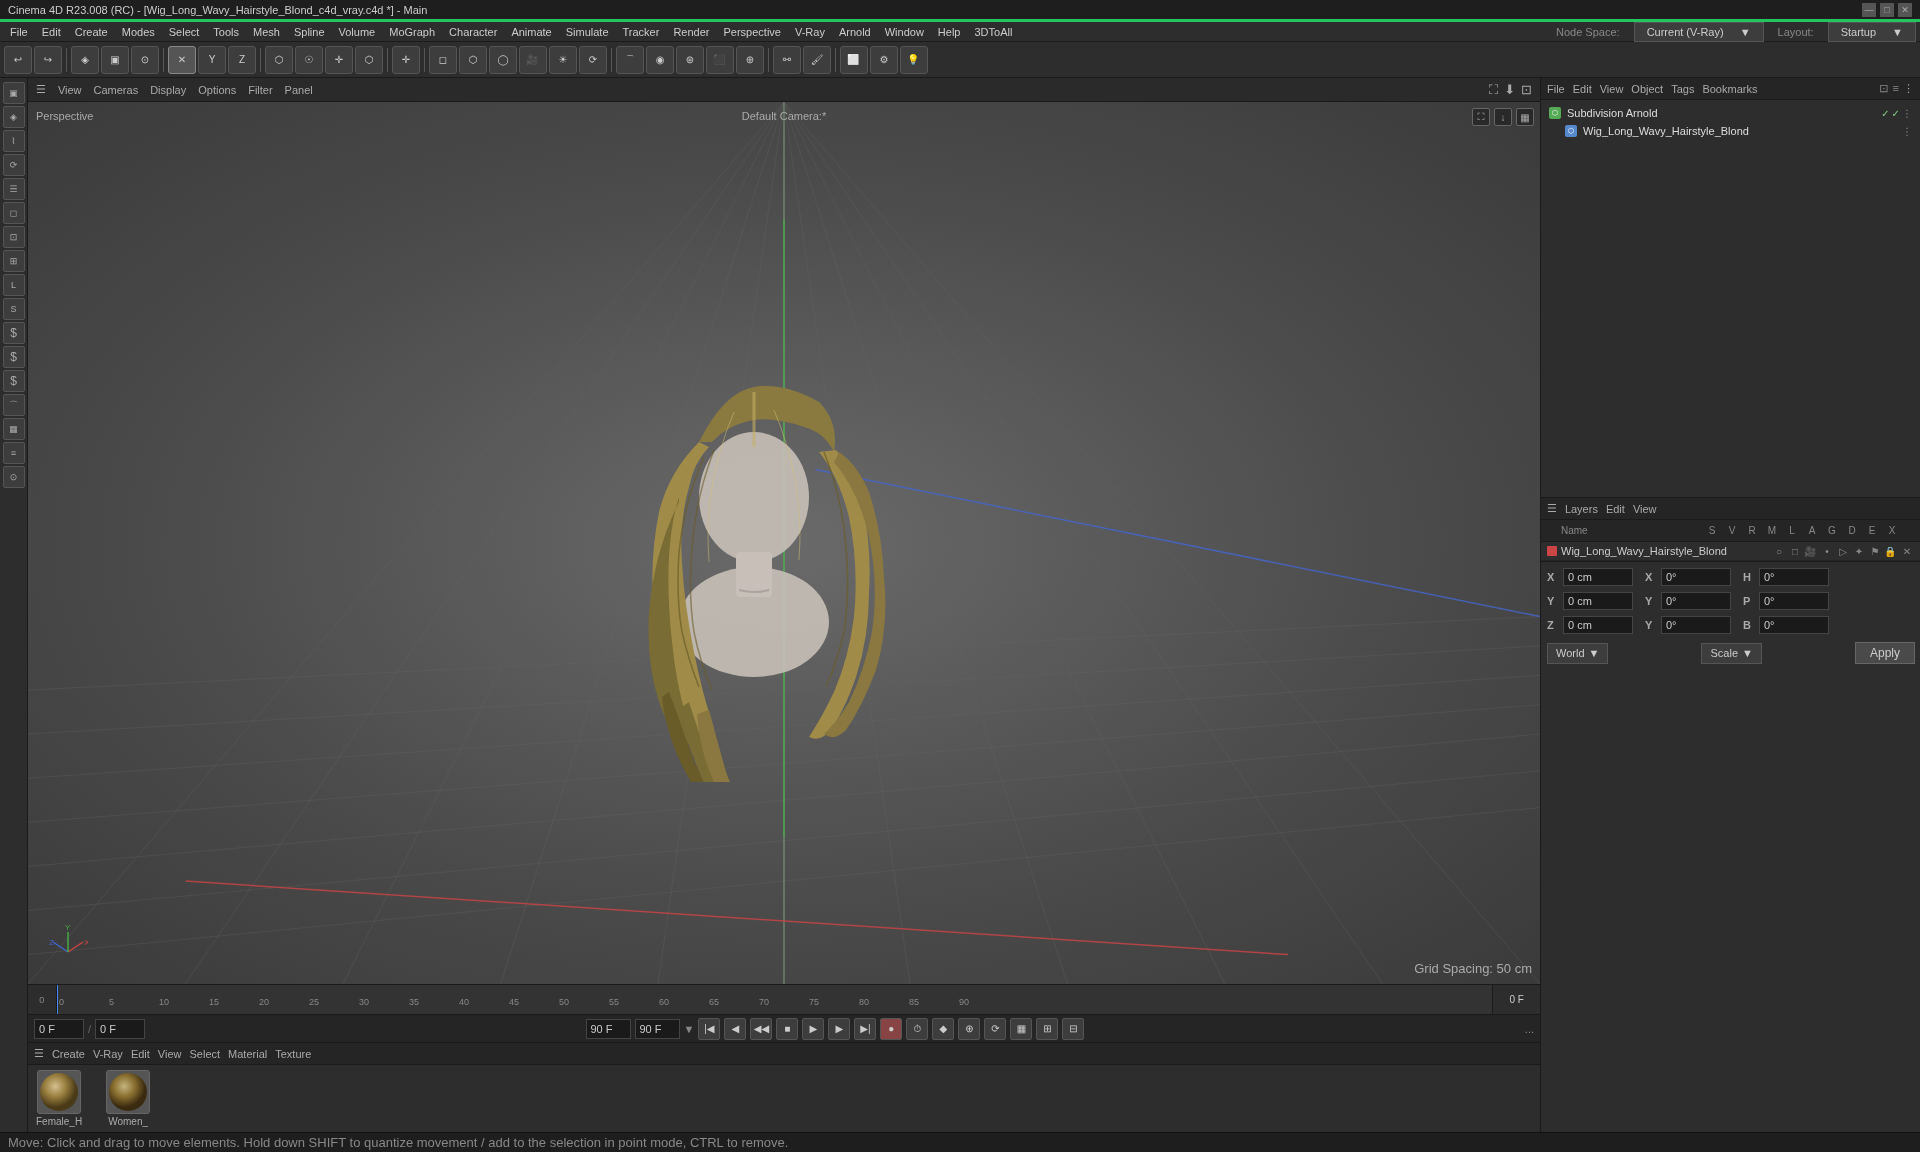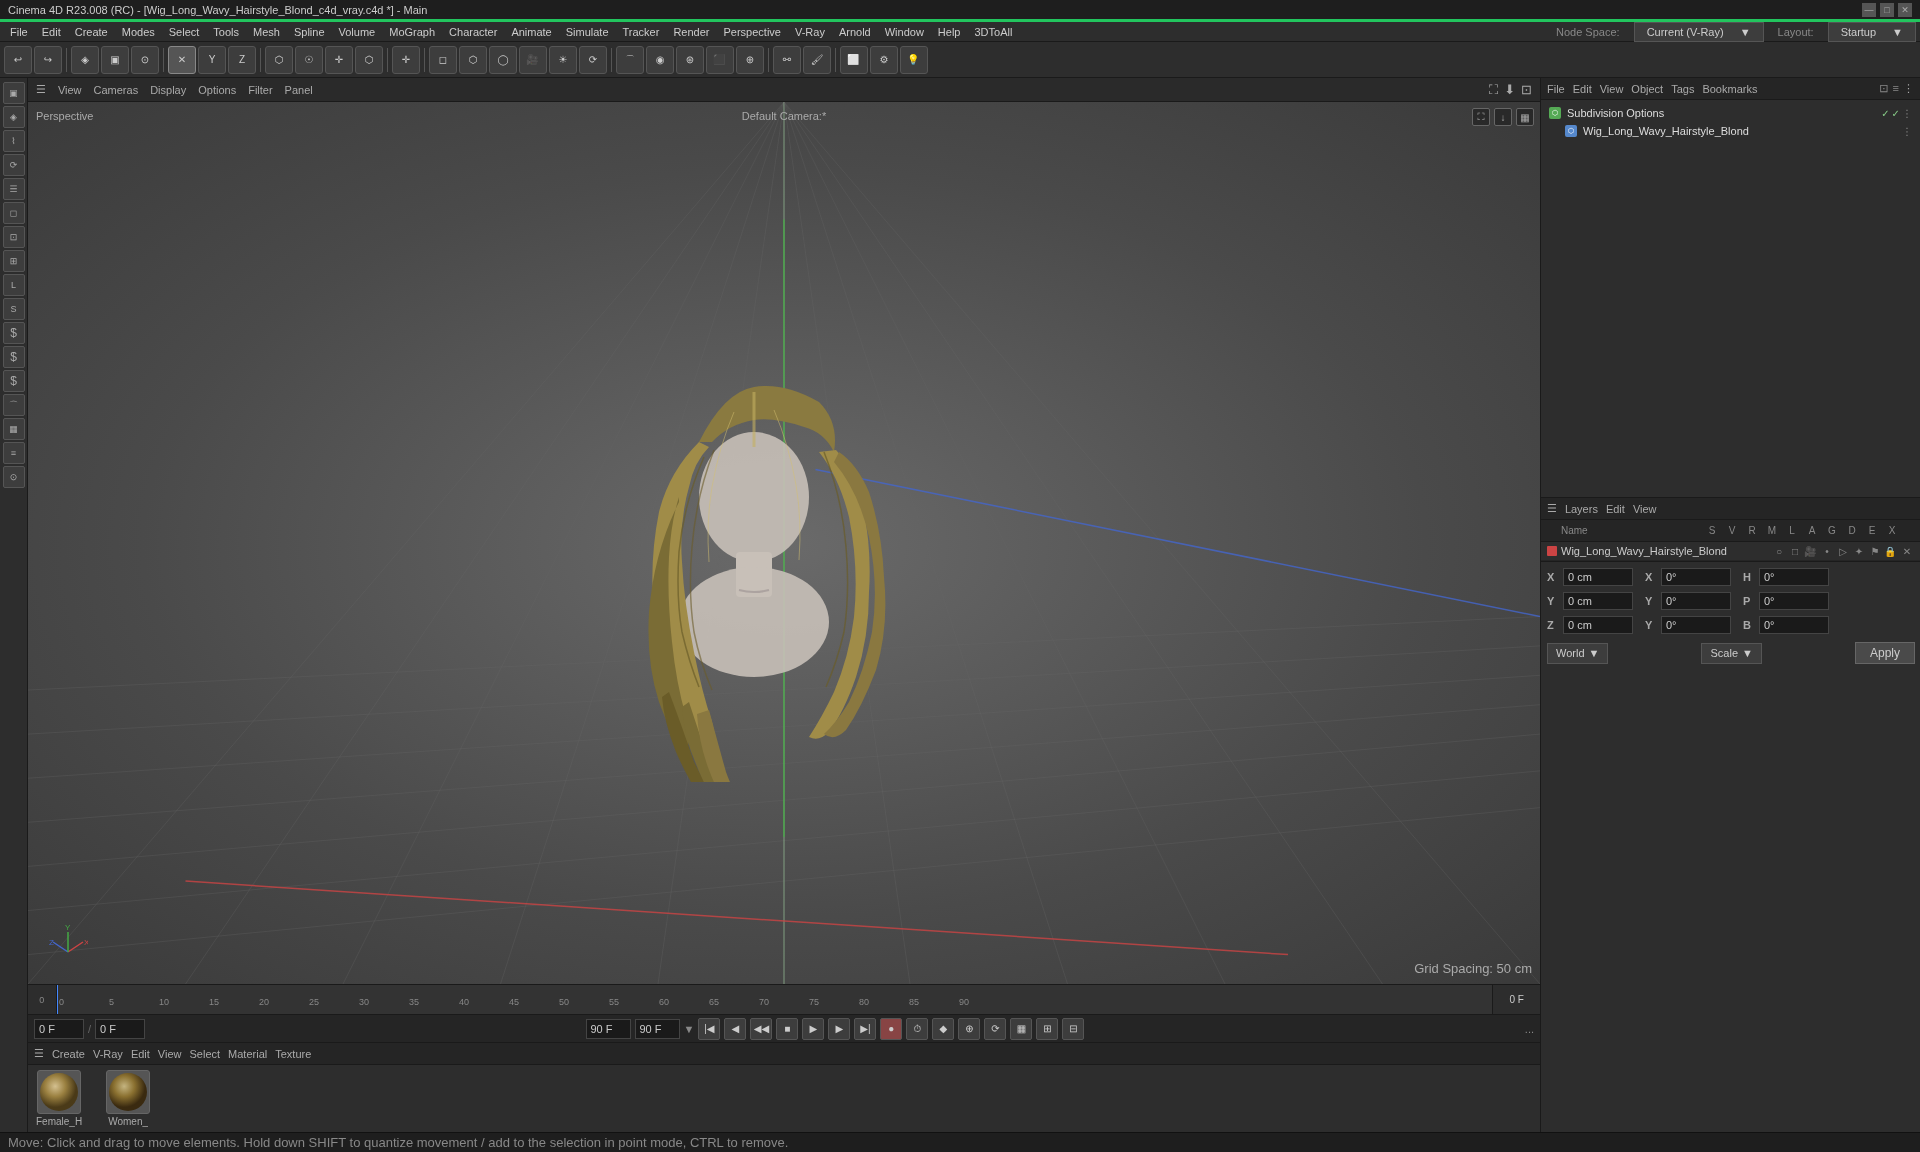--- a/index.html
+++ b/index.html
@@ -901,21 +901,21 @@
           <span style="font-size:11px;color:#aaa;cursor:pointer">⋮</span>
         </div>
       </div>
 
       <div class="om-content">
 
         <div class="om-item">
           <div style="width:12px;height:12px;background:#55aa55;border-radius:2px;display:flex;align-items:center;justify-content:center;">
             <span style="font-size:7px;color:white">⬡</span>
           </div>
-          <span style="font-size:11px;color:#ddd">Subdivision Options</span>
+          <span style="font-size:11px;color:#ddd">Subdivision Arnold</span>
           <div class="om-item-actions">
             <span style="font-size:10px;color:#88cc88">✓</span>
             <span style="font-size:10px;color:#88cc88">✓</span>
             <span style="font-size:10px;color:#888">⋮</span>
           </div>
         </div>
 
         <div class="om-item" style="padding-left:20px;">
           <div style="width:12px;height:12px;background:#5588cc;border-radius:2px;display:flex;align-items:center;justify-content:center;">
             <span style="font-size:7px;color:white">⬡</span>

